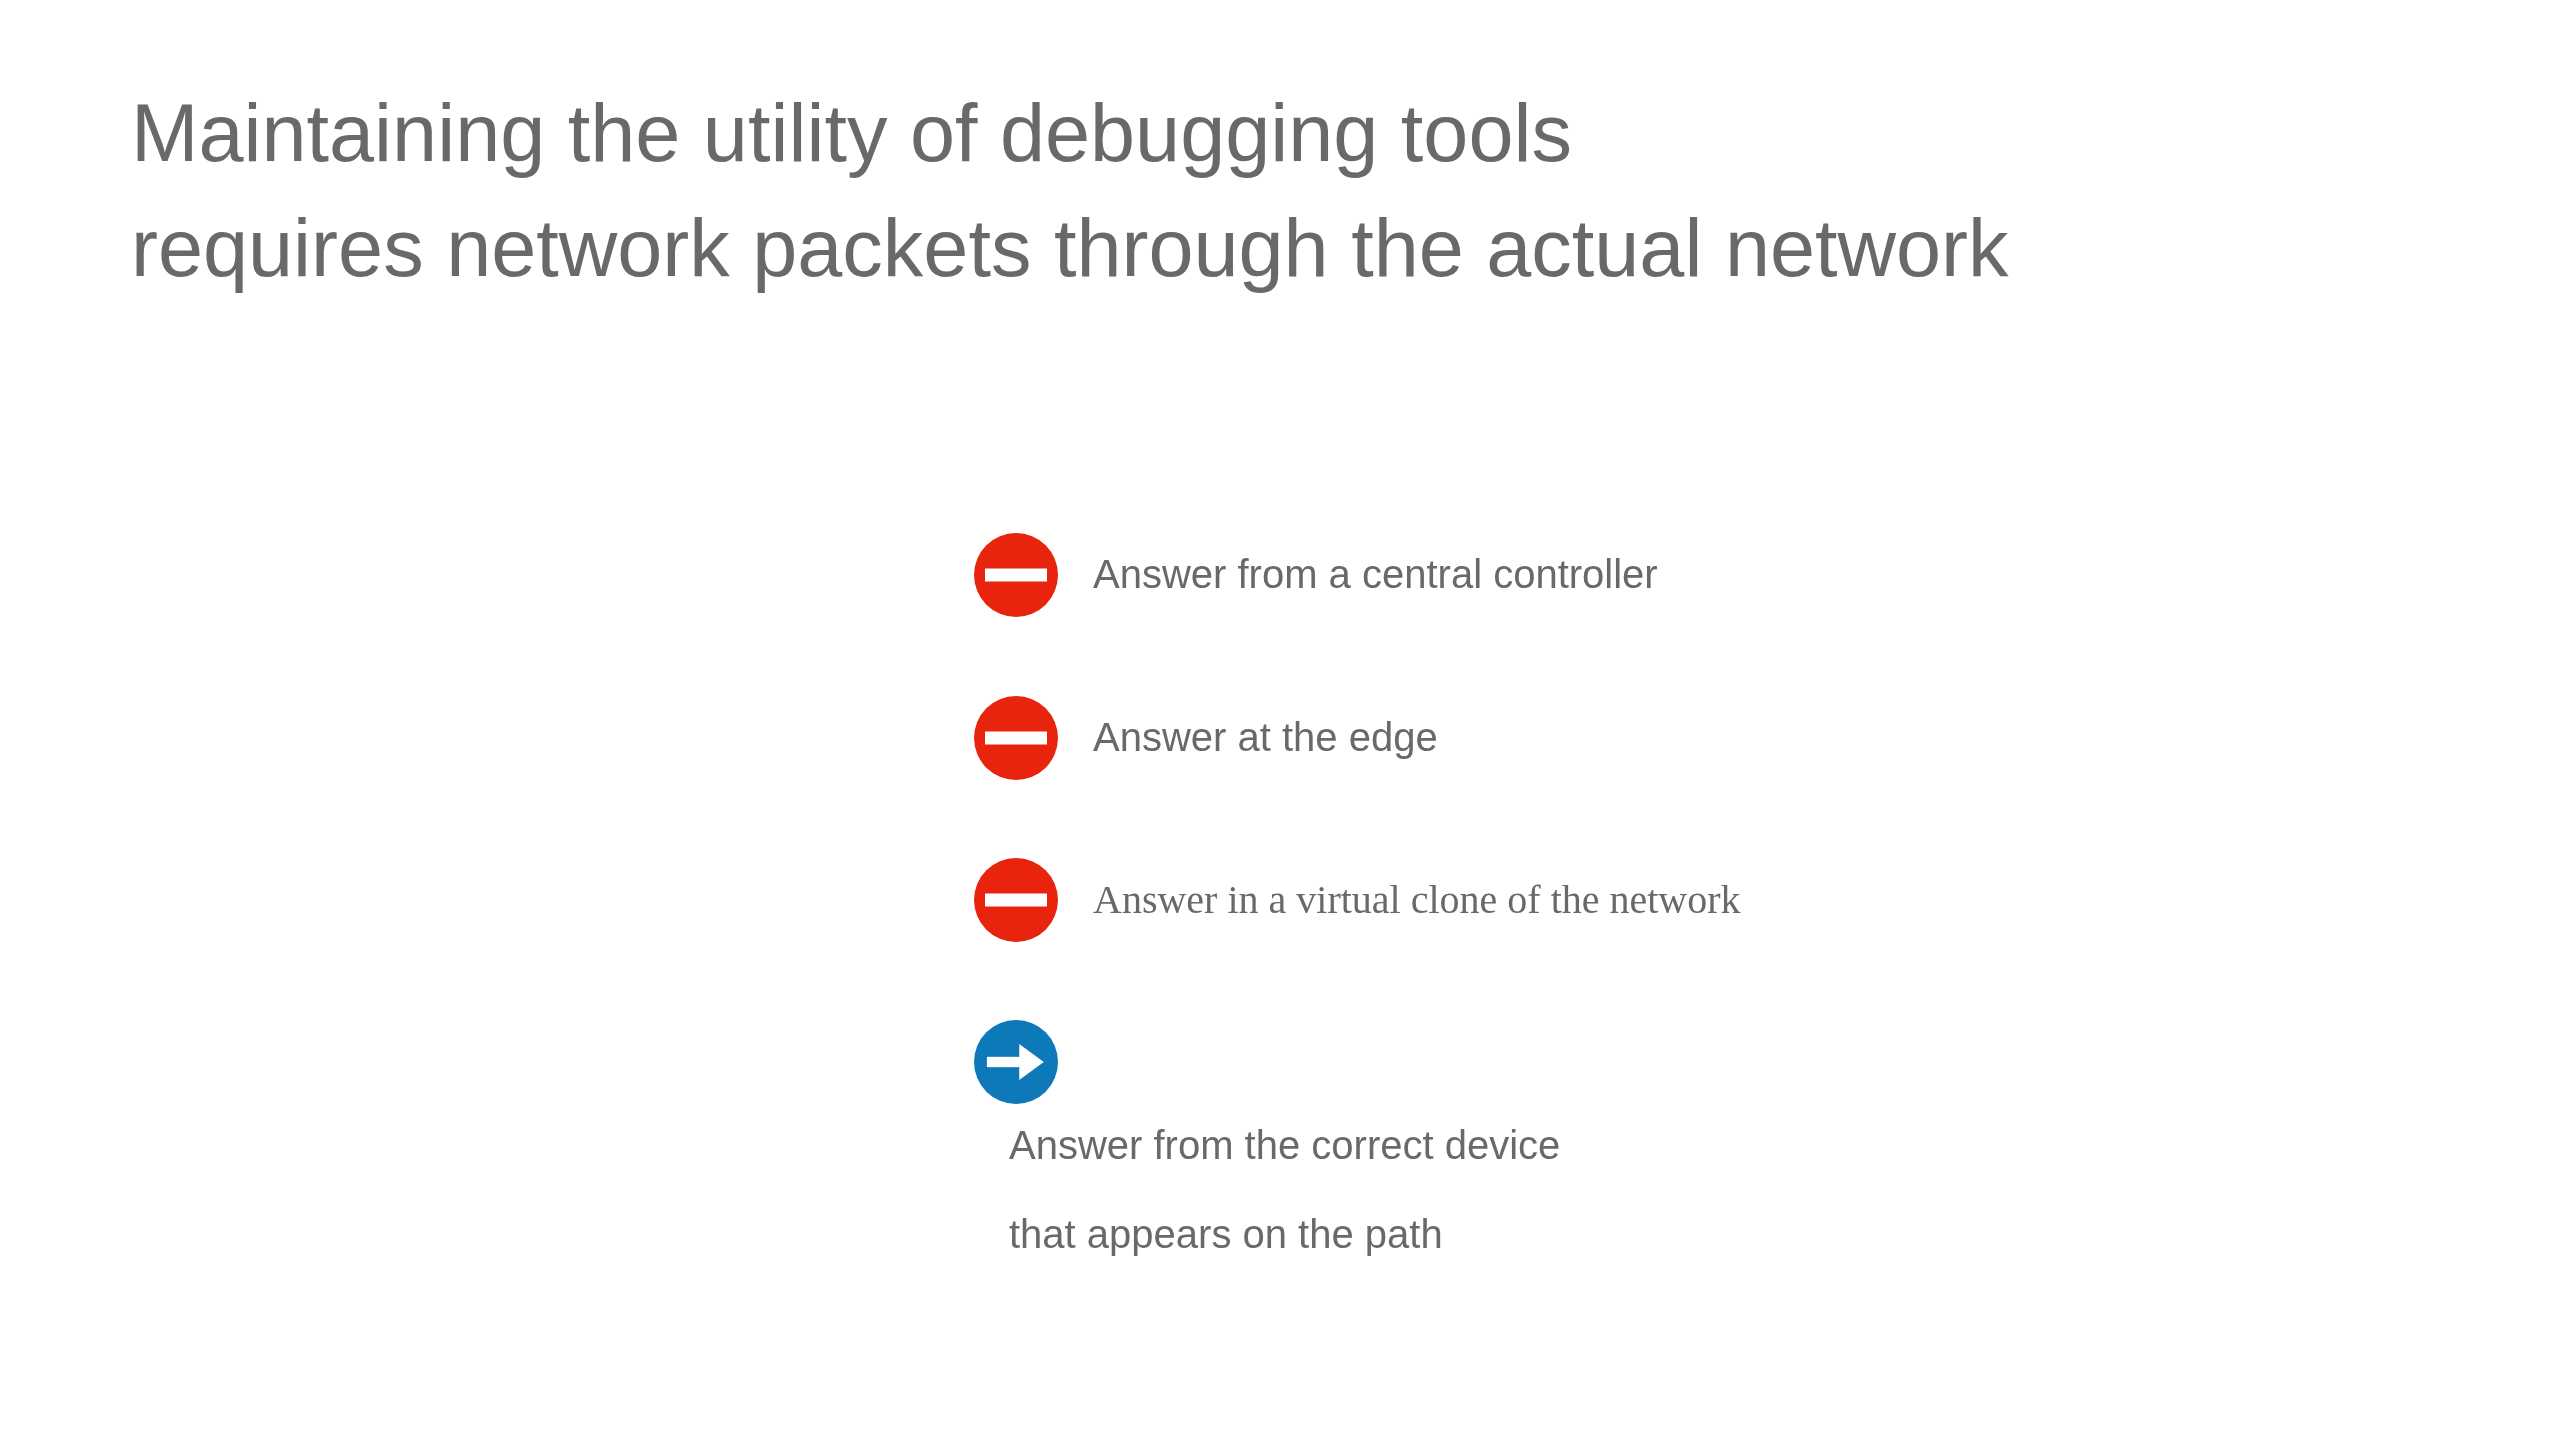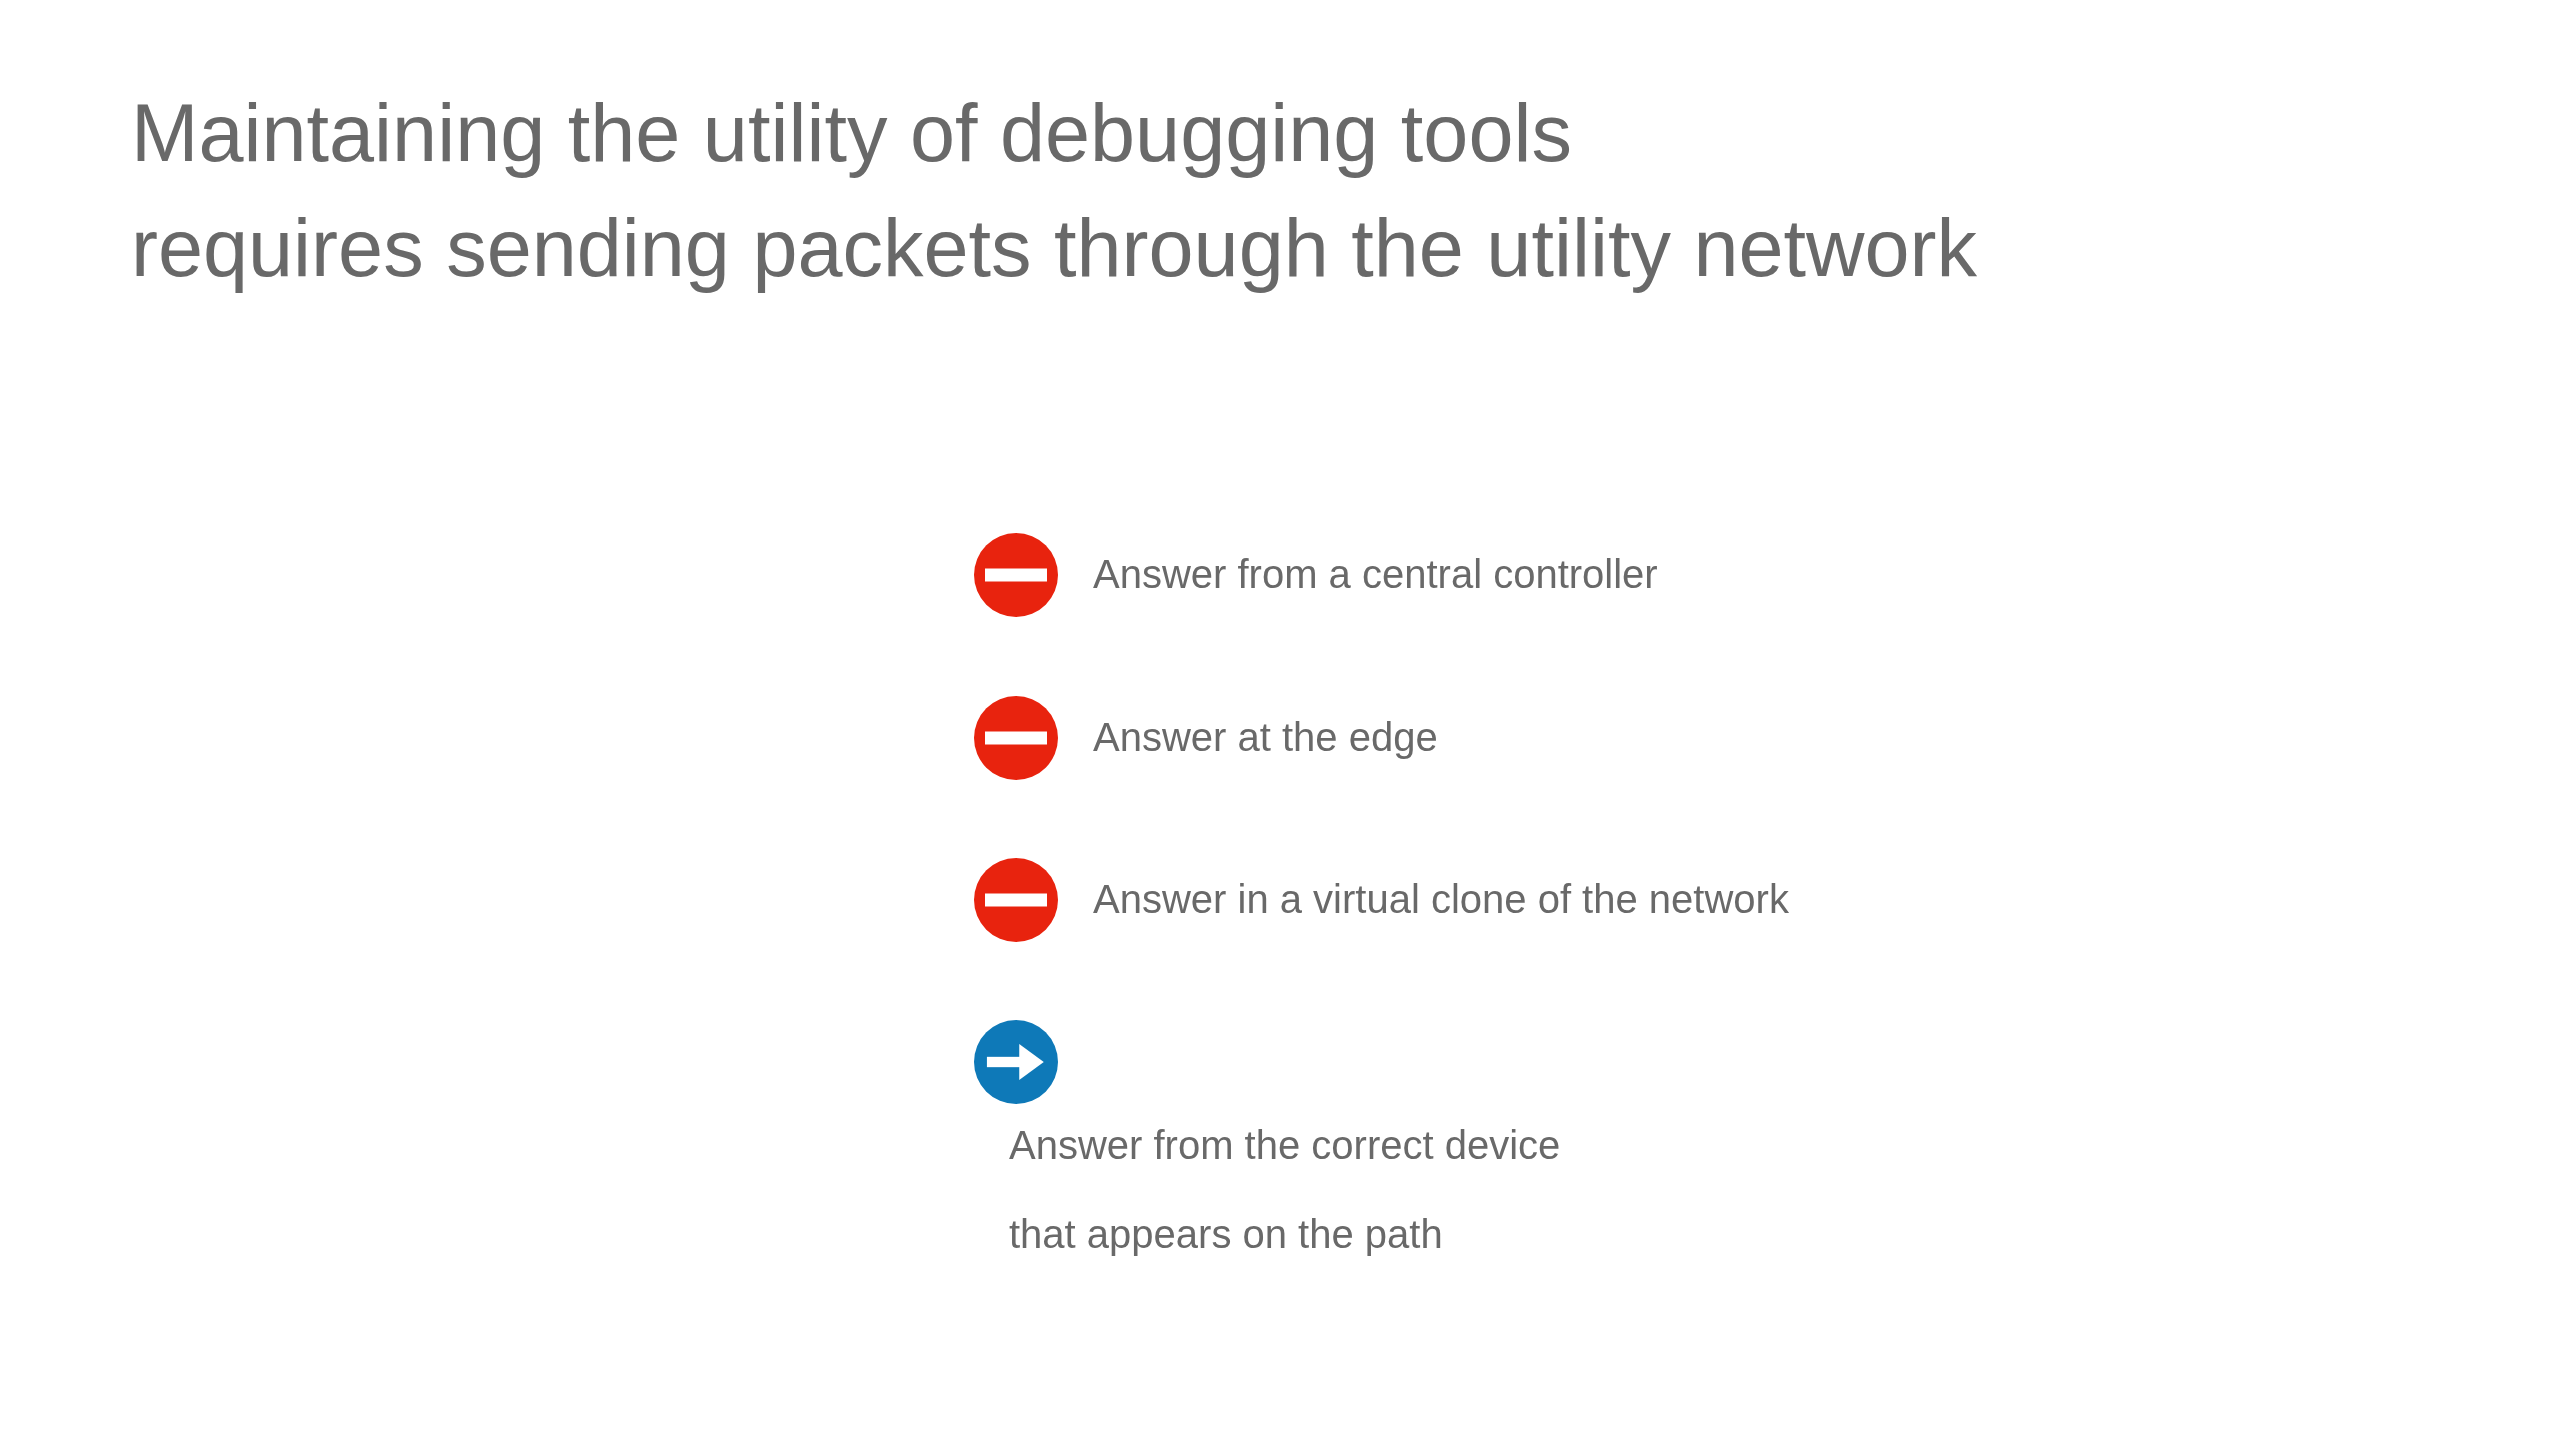--- a/index.html
+++ b/index.html
@@ -27,21 +27,21 @@
     white-space: nowrap;
   }
   .item {
     position: absolute;
     left: 974px;
     display: flex;
     align-items: flex-start;
   }
   .item-1 { top: 533px;  }
   .item-2 { top: 696px; }
-  .item-3 { top: 858px; }
+  .item-3 { top: 858px; font-family: Liberation Serif, serif; }
   .item-4 { top: 1020px; flex-direction: column; }
   .icon {
     flex: 0 0 auto;
     width: 84px;
     height: 84px;
     border-radius: 50%;
     position: relative;
   }
   .icon.no-entry { background: #e8230e; }
   .icon.no-entry .bar {
@@ -64,21 +64,21 @@
     white-space: pre-line;
   }
 </style>
 </head>
 <body>
 
 <div class="slide">
 
   <div class="title">
     <div>Maintaining the utility of debugging tools</div>
-    <div>requires sending packets through the utility network</div>
+    <div>requires network packets through the actual network</div>
   </div>
 
   <div class="item item-1">
     <span class="icon no-entry">
         <span class="bar"></span>
       </span>
     <span class="item-label">Answer from a central controller</span>
   </div>
 
   <div class="item item-2">

